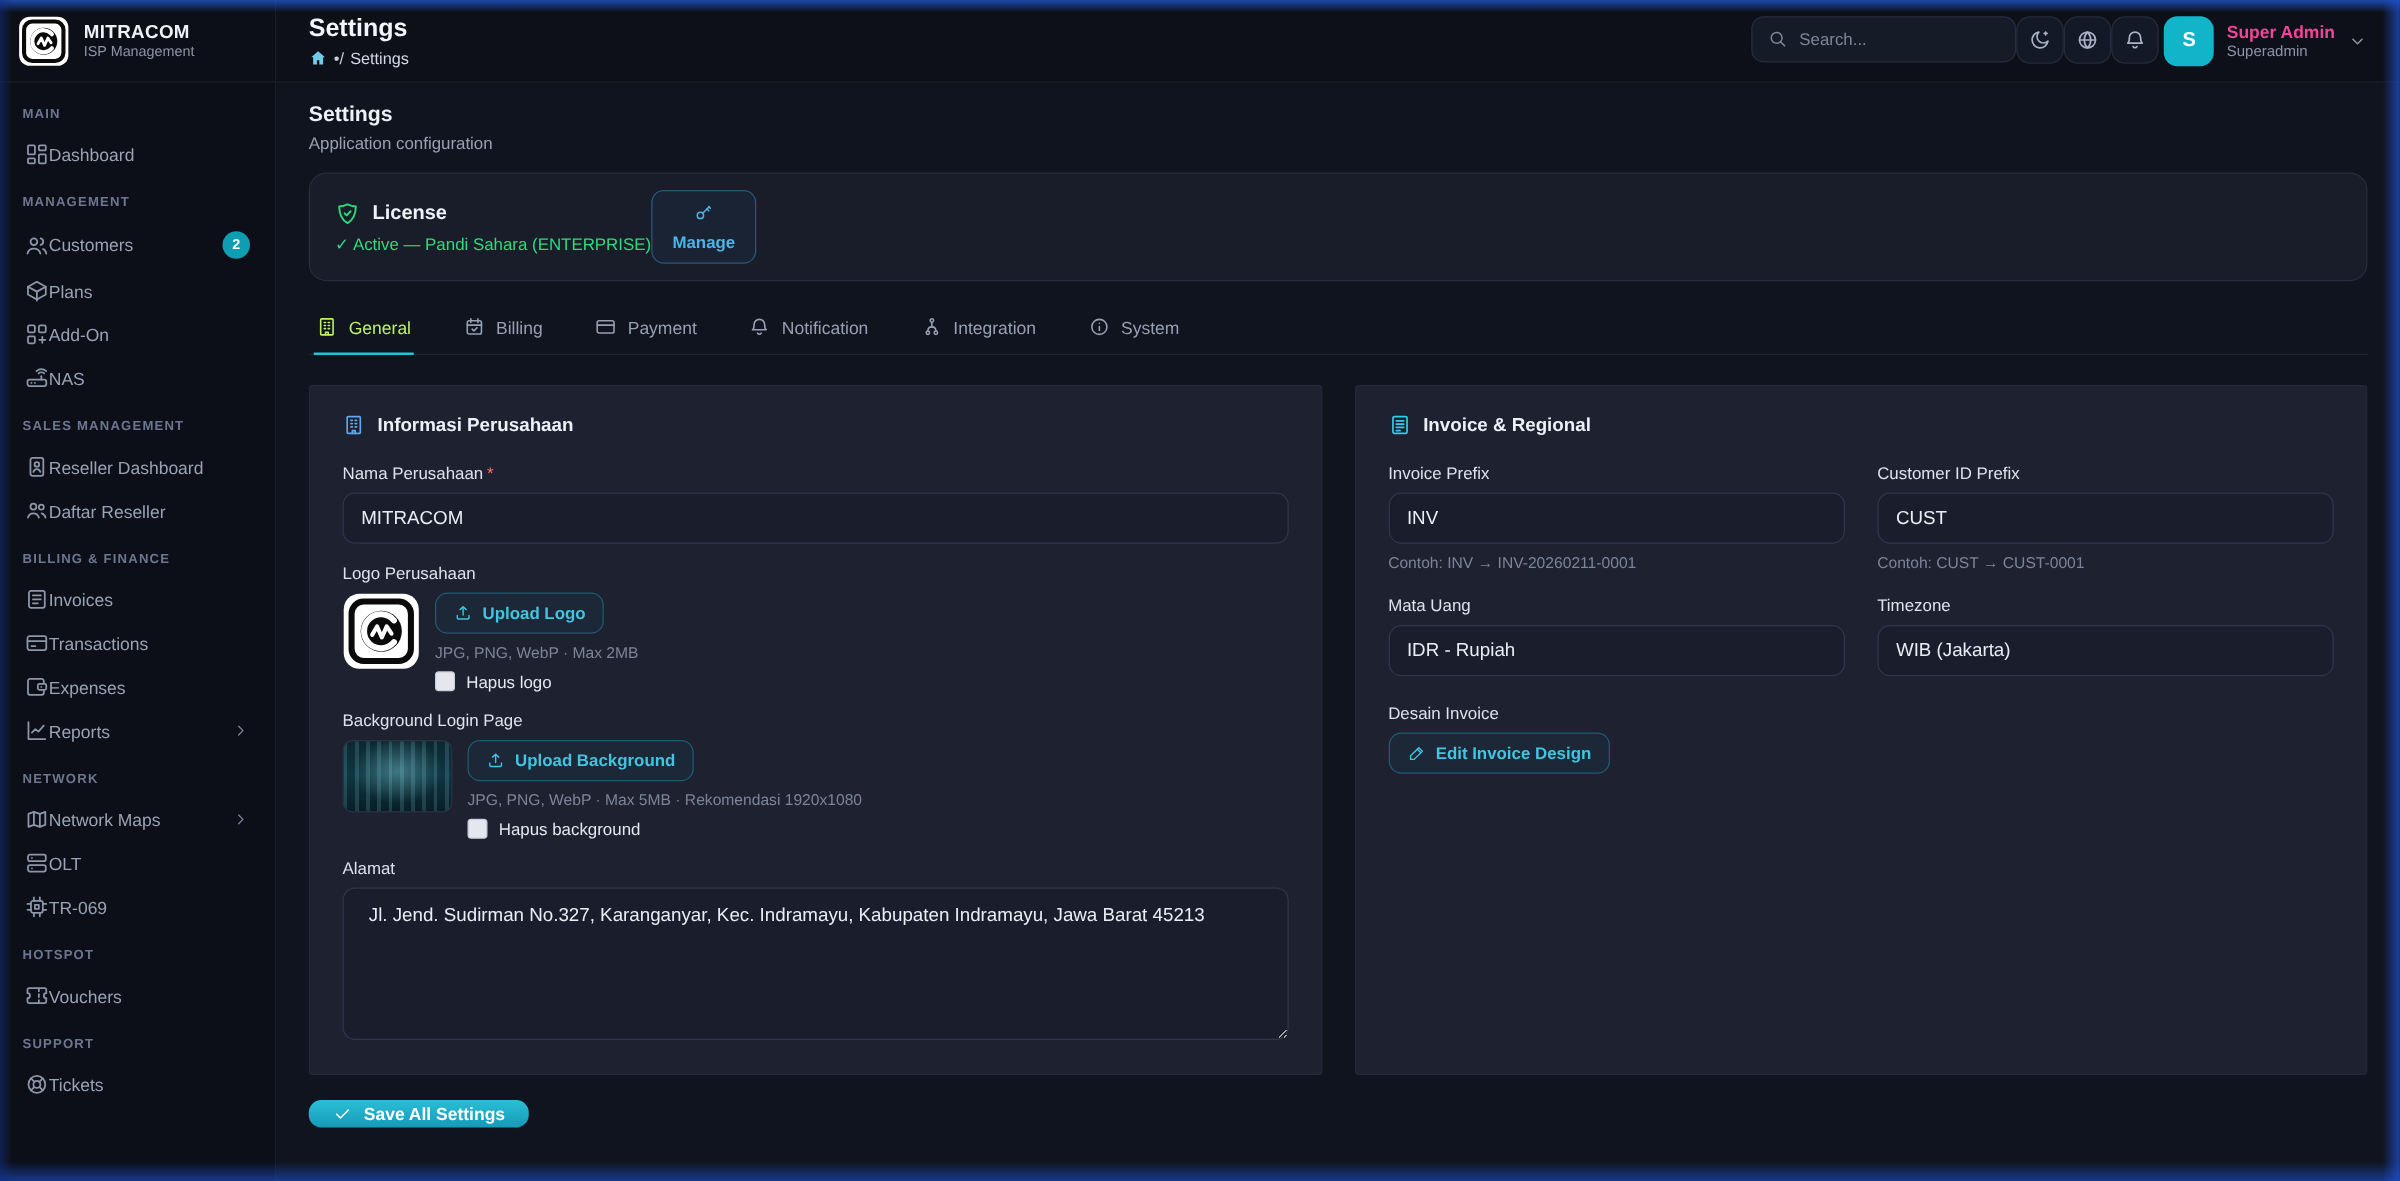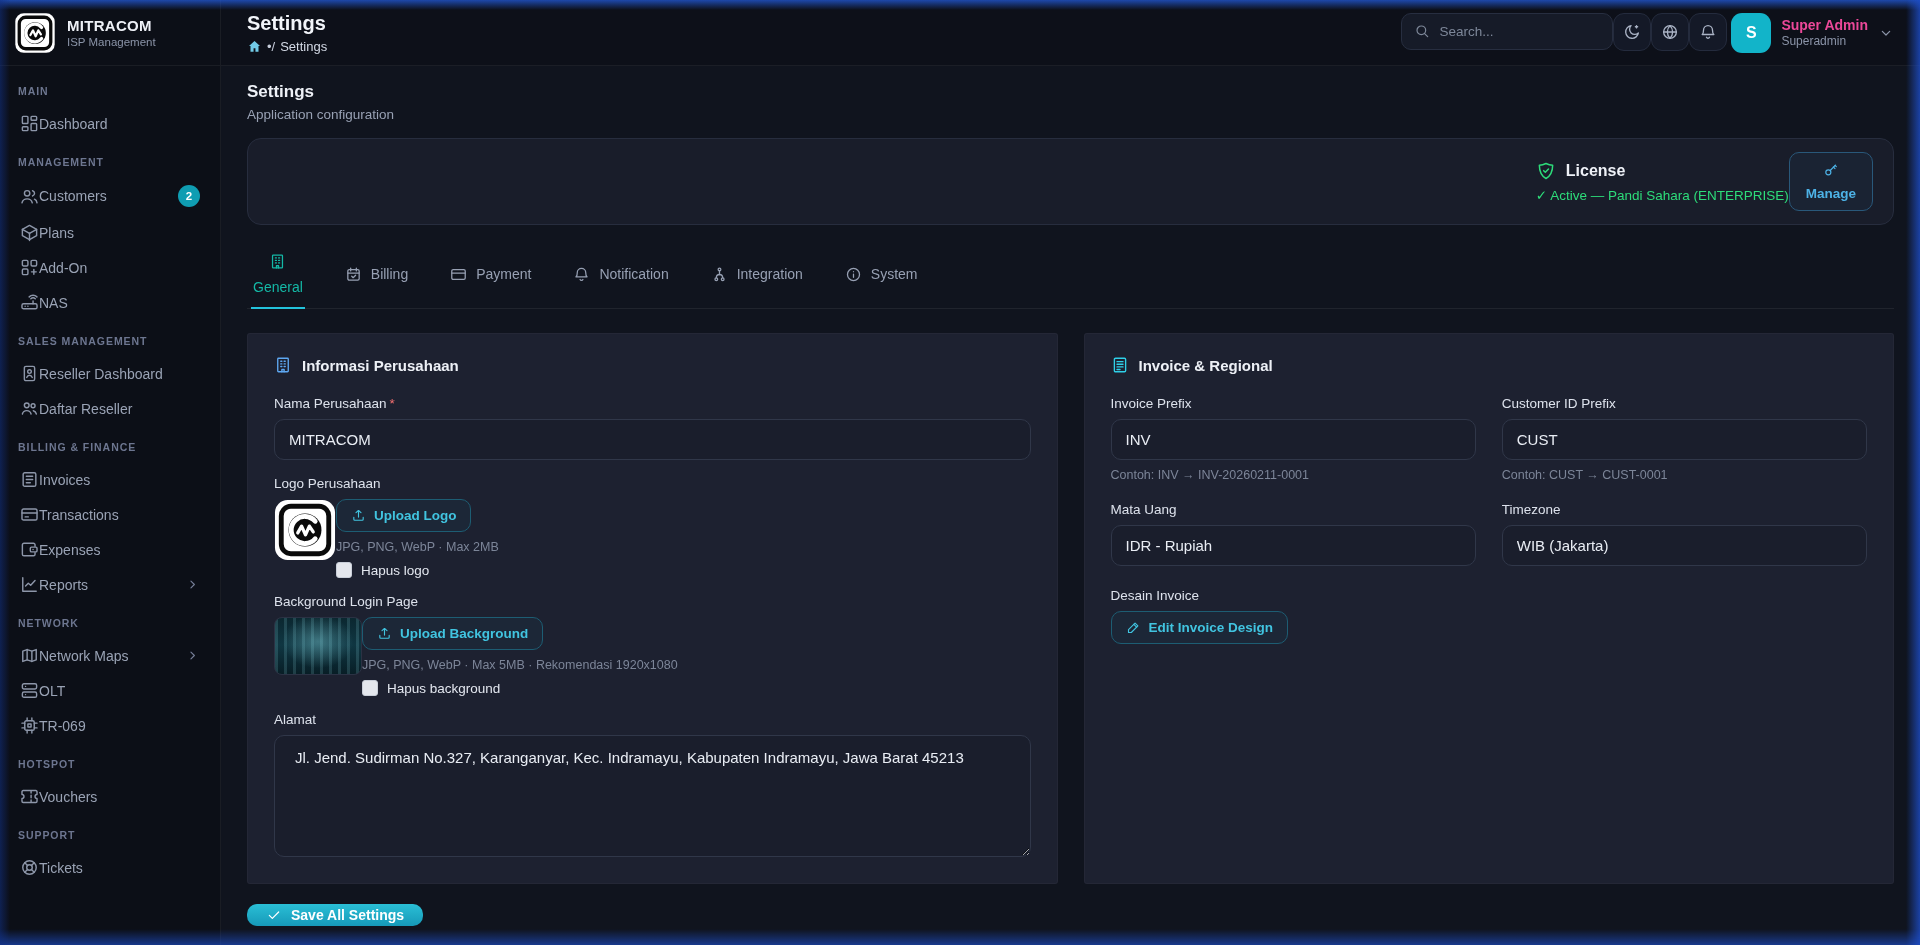--- a/index.html
+++ b/index.html
@@ -49,45 +49,45 @@
   .avatar { width:40px; height:40px; border-radius:11px; background:#12b4c9; color:#fff; font-weight:700; font-size:16px; display:flex; align-items:center; justify-content:center; }
   .user-name { font-size:14px; font-weight:700; color:#ec4899; }
   .user-role { font-size:12px; color:#8b94a8; margin-top:1px; }
   .user .chev-d { width:16px; height:16px; color:#8b94a8; }
 
   
   .content { flex:1; padding:16px 26px 0; overflow:hidden; }
   .page-title { font-size:17px; font-weight:600; color:#eef1f7; }
   .page-sub { font-size:13.5px; color:#98a1b4; margin-top:5px; }
 
-  .license-card { margin-top:16px; background:#191d2a; border:1px solid #272d3e; border-radius:14px; padding:13px 20px; display:flex; justify-content:flex-end; align-items:center; }
+  .license-card { margin-top:16px; background:#191d2a; border:1px solid #272d3e; border-radius:14px; padding:13px 20px; display:flex; justify-content:flex-start; align-items:center; }
   .lic-top { display:flex; gap:10px; align-items:center; font-size:16px; font-weight:600; color:#eef1f7; }
   .lic-top .ic-wrap { width:20px; height:20px; color:#2ddc7a; }
   .lic-status { margin-top:6px; font-size:13.5px; color:#2ddc7a; }
   .btn-outline { display:inline-flex; gap:8px; align-items:center; padding:9px 16px; border-radius:10px; border:1px solid #29587a; background:rgba(56,150,230,.05); color:#4db2e6; font-size:13.5px; font-weight:600; cursor:pointer; font-family:inherit;flex-direction:column; }
   .btn-outline .ic-wrap { width:16px; height:16px; }
 
   .tabs { display:flex; gap:38px; margin-top:20px; border-bottom:1px solid rgba(255,255,255,.07); padding:0 4px; }
   .tab { display:flex; gap:9px; align-items:center; font-size:14px; color:#97a0b3; padding:8px 2px 12px; cursor:pointer; border-bottom:2.5px solid transparent; margin-bottom:-1px; }
   .tab .ic-wrap { width:17px; height:17px; }
-  .tab.active { color:#14b8a6; border-bottom-color:#23c3dc;flex-direction:column; }
+  .tab.active { color:#bef264; border-bottom-color:#23c3dc; }
 
   .cards { display:grid; grid-template-columns:1fr 1fr; gap:26px; margin-top:24px; }
   .card { background:#1d2130; border-radius:3px; padding:22px 26px; border:1px solid rgba(255,255,255,.03); }
   .card-head { display:flex; gap:10px; align-items:center; font-size:15px; font-weight:700; color:#edf0f6; margin-bottom:22px; }
   .card-head .ic-wrap { width:18px; height:18px; }
   .ic-blue { color:#5ea8f2; } .ic-cyan { color:#2fd0e8; }
 
   .field { margin-bottom:16px; }
   .field-label { font-size:13.5px; color:#dde2ec; margin-bottom:8px; }
   .req { color:#f87171; margin-left:3px; }
   .input { width:100%; height:41px; background:#1a1e2c; border:1px solid #303749; border-radius:10px; padding:0 14px; color:#e9edf4; font-size:15px; font-family:inherit; outline:none; }
   .hint { font-size:12.5px; color:#7c8598; margin-top:8px; }
 
-  .upload-row { display:flex; gap:0; align-items:flex-start; }
+  .upload-row { display:flex; gap:12px; align-items:flex-start; }
   .logo-thumb { width:62px; height:62px; flex:none; }
   .logo-thumb svg { width:100%; height:100%; display:block; }
   .bg-thumb { width:88px; height:58px; flex:none; border-radius:8px; border:1px solid #2b3244;
     background:
       radial-gradient(ellipse at 50% 42%, rgba(140,225,235,.38), rgba(140,225,235,0) 58%),
       repeating-linear-gradient(90deg, rgba(150,230,240,.16) 0 3px, rgba(0,0,0,0) 3px 9px),
       linear-gradient(180deg, #0b2730 0%, #0f3642 48%, #081e26 100%); }
   .btn-upload { display:inline-flex; gap:8px; align-items:center; padding:8px 14px; border-radius:10px; border:1px solid #1d5d73; background:rgba(34,211,238,.04); color:#41c4e0; font-size:13.5px; font-weight:600; cursor:pointer; font-family:inherit; }
   .btn-upload .ic-wrap { width:15px; height:15px; }
   .check-row { display:flex; gap:9px; align-items:center; margin-top:8px; font-size:13.5px; color:#e3e7ef; }

